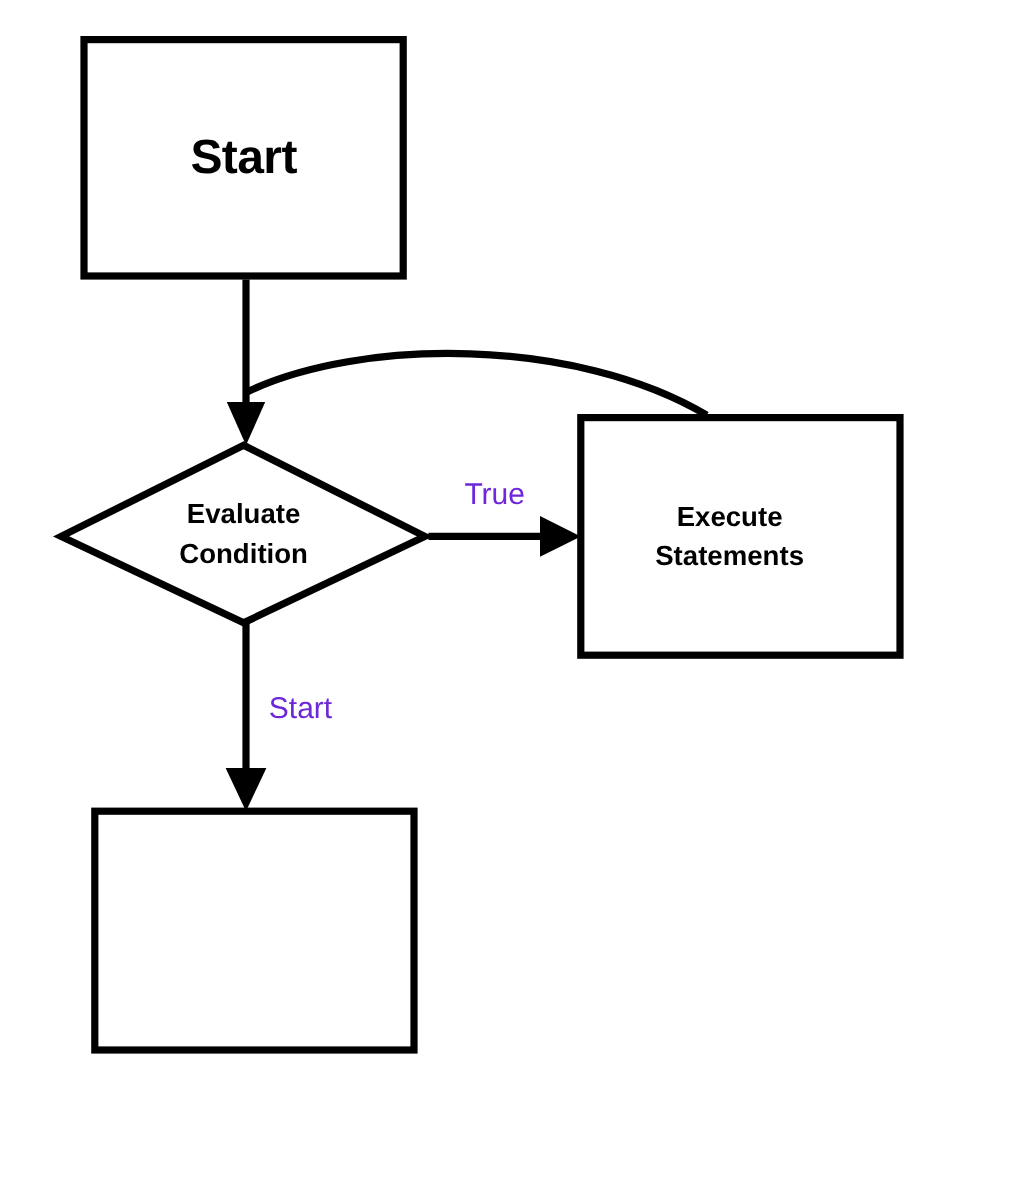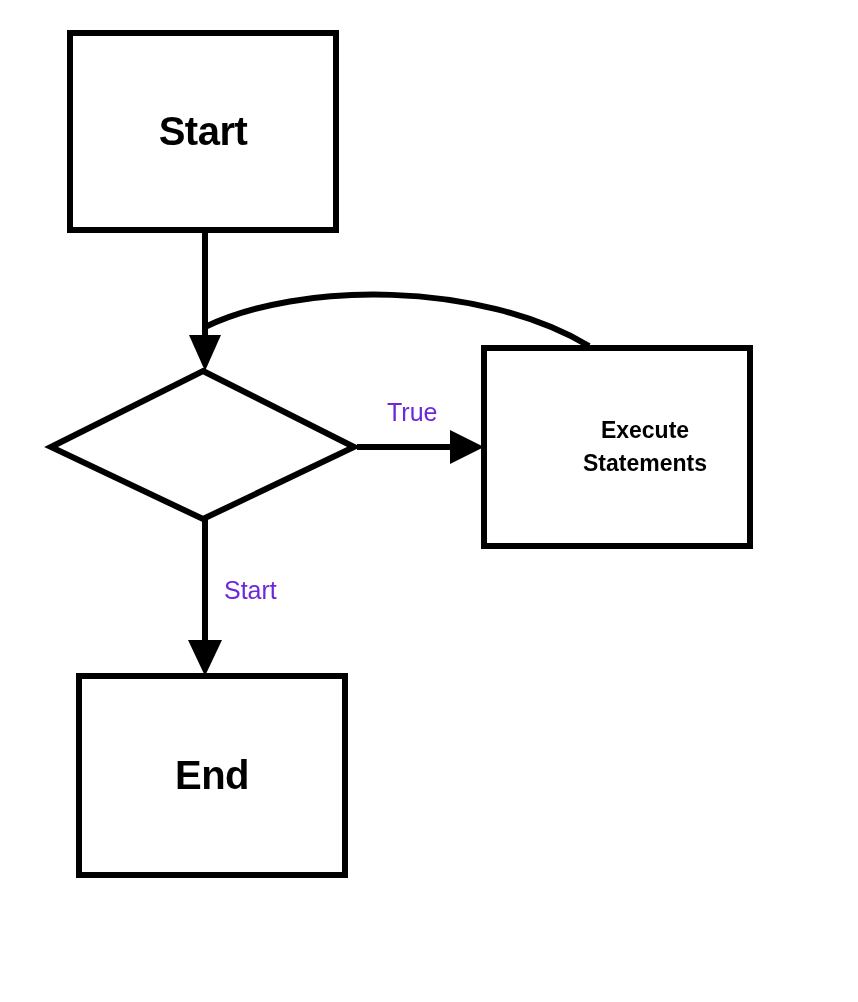--- a/index.html
+++ b/index.html
@@ -47,21 +47,21 @@
   .edge-label {
     position: absolute;
     color: #6d28d9;
     font-size: 25px;
     font-weight: normal;
     white-space: nowrap;
   }
   
   #label-start  { left: 67px;  top: 30px;  width: 272px; height: 203px; line-height: 203px; }
   #label-end    { left: 76px;  top: 673px; width: 272px; height: 205px; line-height: 205px; }
-  #label-exec   { left: 509px; top: 345px; width: 272px; height: 204px;
+  #label-exec   { left: 472px; top: 345px; width: 272px; height: 204px;
                   display: flex; align-items: center; justify-content: center; }
   #label-cond   { left: 53px;  top: 368px; width: 300px; height: 154px;
                   display: flex; align-items: center; justify-content: center; }
   #label-true   { left: 387px; top: 398px; }
   #label-false  { left: 224px; top: 576px; }
 </style>
 </head>
 <body>
 
 <div id="canvas">
@@ -89,23 +89,24 @@
     <g>
       <line x1="205" y1="519" x2="205" y2="646" stroke="#000000" stroke-width="6"></line>
       <polygon points="205,676 188,640 222,640" fill="#000000"></polygon>
     </g>
 
     <path d="M 205 327 C 300 281, 480 281, 589 346" fill="none" stroke="#000000" stroke-width="6" stroke-linecap="butt"></path>
   </svg>
 
   <div id="label-start" class="node-label big">Start</div>
 
+  <div id="label-cond" class="node-label med">Evaluate
+Condition</div>
 
   <div id="label-exec" class="node-label med">Execute
 Statements</div>
 
-  <div id="label-end" class="node-label big">End</div>
 
   <div id="label-true" class="edge-label">True</div>
 
   <div id="label-false" class="edge-label">Start</div>
 
 </div>
 
 </body></html>

